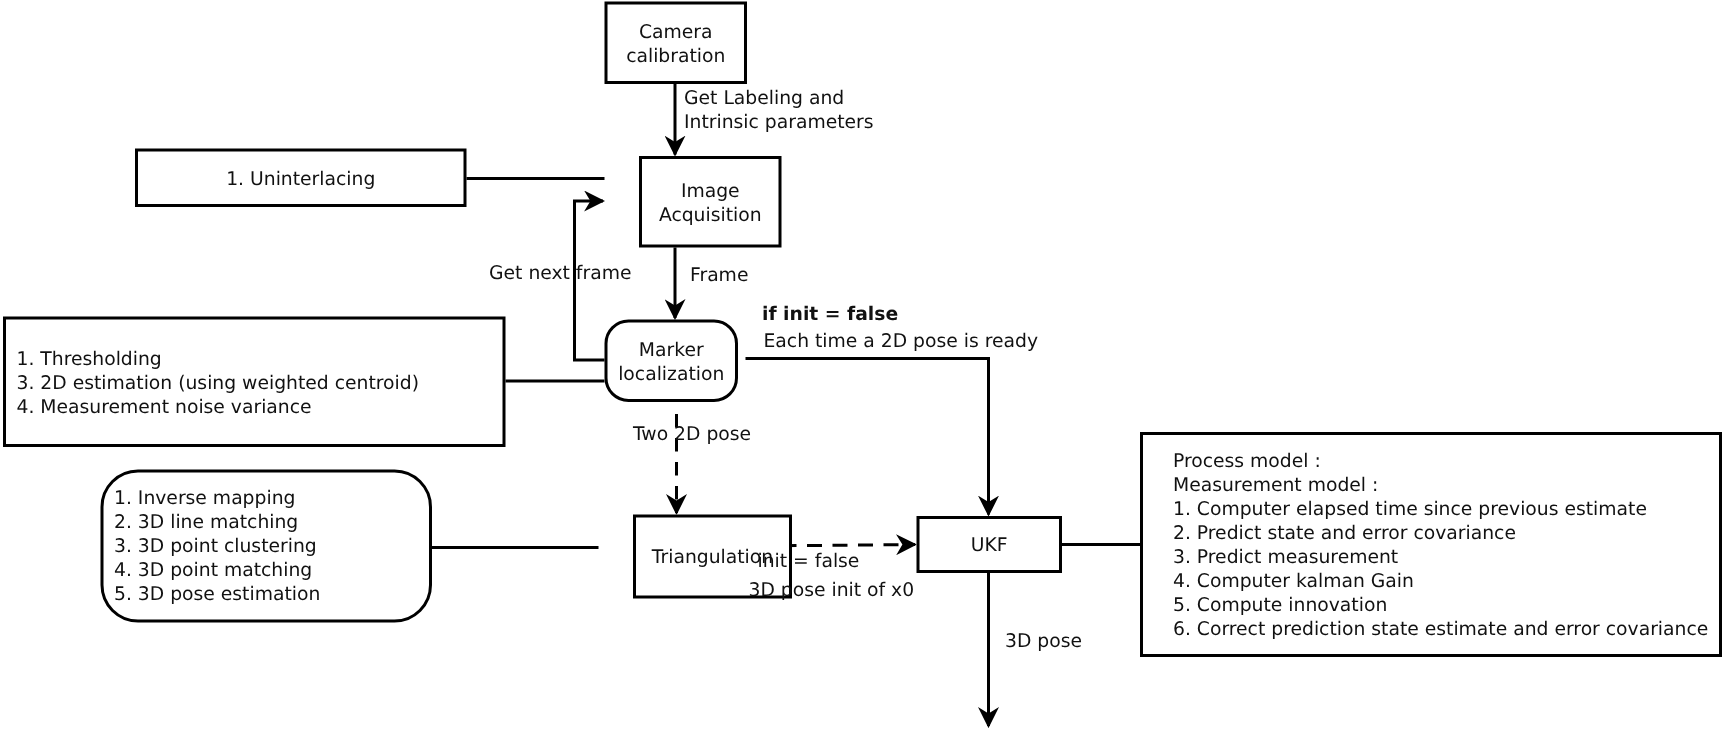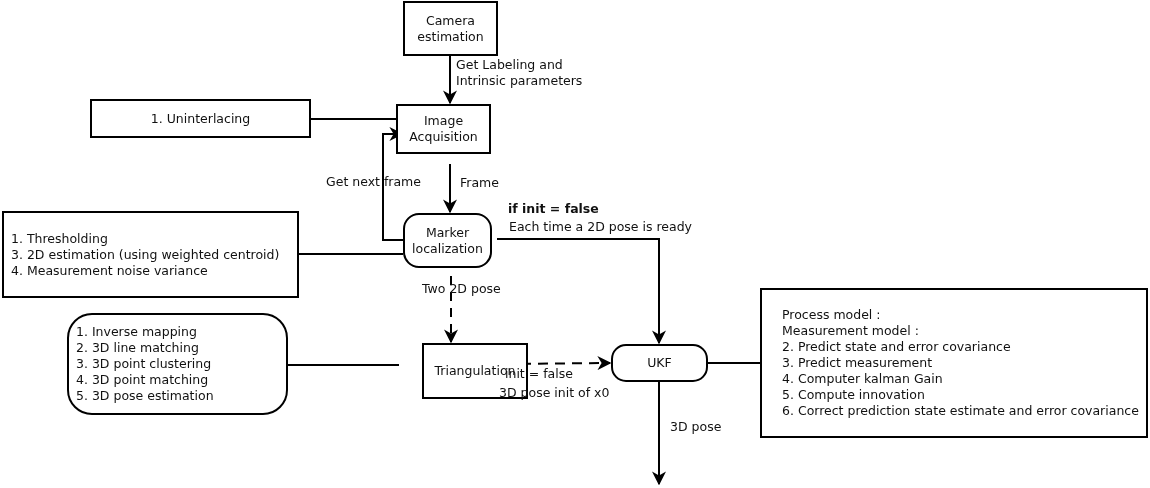--- a/index.html
+++ b/index.html
@@ -44,33 +44,33 @@
 
     <line x1="504" y1="364" x2="610" y2="363" stroke-dasharray="10,7" marker-end="url(#ah)"></line>
 
     <line x1="707" y1="363" x2="760" y2="363"></line>
 
     <line x1="659" y1="381" x2="659" y2="484" marker-end="url(#ah)"></line>
   </g>
 </svg>
 
 <div class="box" style="left:403px;top:1px;width:95px;height:55px;white-space:pre-line;">Camera
-estimation</div>
-<div class="box" style="left:396px;top:104px;width:95px;height:50px;white-space:pre-line;">Image
+calibration</div>
+<div class="box" style="left:426px;top:104px;width:95px;height:61px;white-space:pre-line;">Image
 Acquisition</div>
 <div class="box" style="left:403px;top:213px;width:89px;height:55px;white-space:pre-line;border-radius:16px;">Marker
 localization</div>
 <div class="box" style="left:422px;top:343px;width:106px;height:56px;">Triangulation</div>
-<div class="box" style="left:611px;top:344px;width:97px;height:38px;border-radius:15px;">UKF</div>
+<div class="box" style="left:611px;top:344px;width:97px;height:38px;">UKF</div>
 
 <div class="box" style="left:90px;top:99px;width:221px;height:39px;">
   <span>1. Uninterlacing</span>
 </div>
 
-<div class="box list" style="left:2px;top:211px;width:297px;height:87px;">
+<div class="box list" style="left:2px;top:211px;width:335px;height:87px;">
   <ul>
     <li>1. Thresholding</li>
     <li>3. 2D estimation (using weighted centroid)</li>
     <li>4. Measurement noise variance</li>
   </ul>
 </div>
 
 <div class="box list" style="left:67px;top:313px;width:221px;height:102px;border-radius:25px;">
   <ul>
     <li>1. Inverse mapping</li>
@@ -78,20 +78,21 @@
     <li>3. 3D point clustering</li>
     <li>4. 3D point matching</li>
     <li>5. 3D pose estimation</li>
   </ul>
 </div>
 
 <div class="box list" style="left:760px;top:288px;width:388px;height:150px;padding-left:20px;">
   <ul>
     <li>Process model :</li>
     <li>Measurement model :</li>
+    <li>1. Computer elapsed time since previous estimate</li>
     <li>2. Predict state and error covariance</li>
     <li>3. Predict measurement</li>
     <li>4. Computer kalman Gain</li>
     <li>5. Compute innovation</li>
     <li>6. Correct prediction state estimate and error covariance</li>
   </ul>
 </div>
 
 <div class="lbl" style="left:456px;top:57px;">Get Labeling and</div>
 <div class="lbl" style="left:456px;top:73px;">Intrinsic parameters</div>

